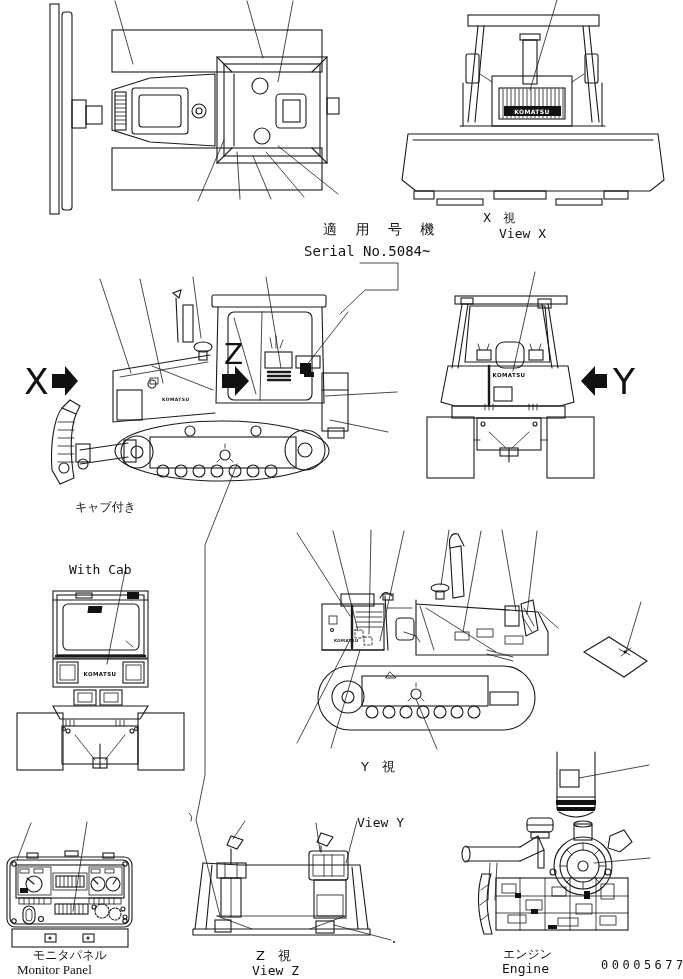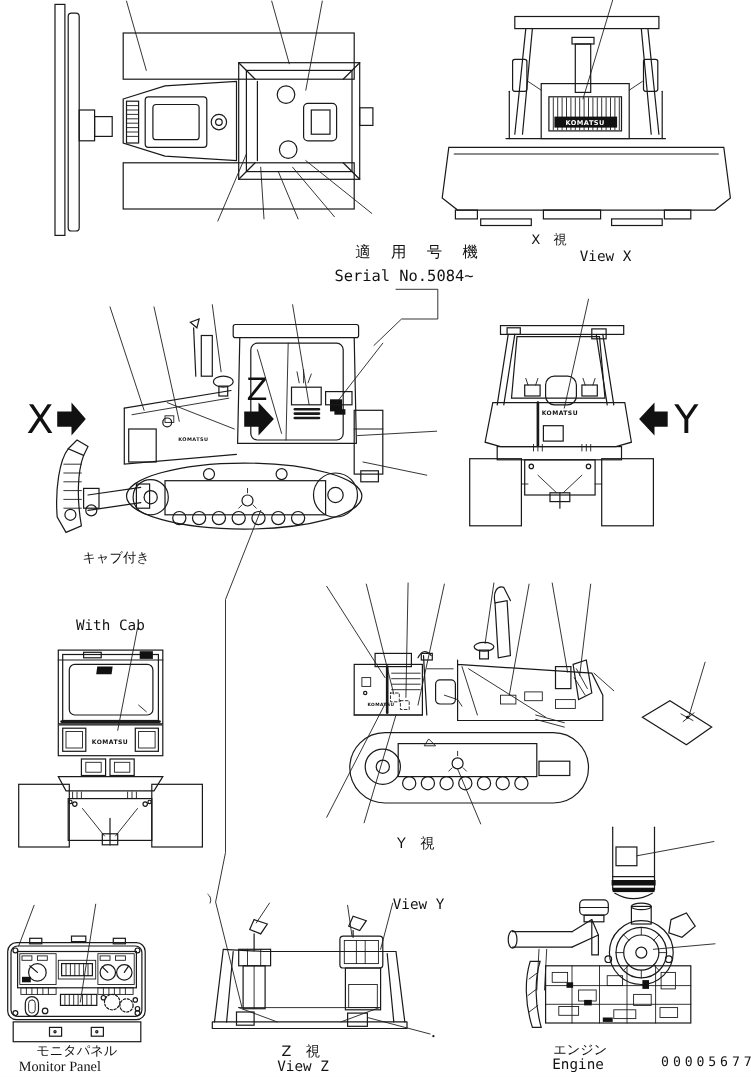--- a/index.html
+++ b/index.html
@@ -418,21 +418,21 @@
   <g>
     <path class="thin" d="M360,263H398V290H365L340,314"></path>
   </g>
 
 </svg>
 
 <div class="lbl jp serial-jp" style="left:297px;top:221px;margin-left:26px;">適 用 号 機</div>
 <div class="lbl en serial-en" style="left:304px;top:243px;">Serial No.5084~</div>
 
 <div class="lbl jp" style="left:483px;top:210px;font-size:12px;">X　視</div>
-<div class="lbl en" style="left:499px;top:226px;margin-left:28px;">View X</div>
+<div class="lbl en" style="left:499px;top:226px;">View X</div>
 
 <div class="lbl jp" style="left:75px;top:499px;text-align:right;">キャブ付き</div>
 <div class="lbl en" style="left:69px;top:515px;margin-top:47px;">With Cab</div>
 
 <div class="lbl jp" style="left:361px;top:758px;font-size:13px;">Y　視</div>
 <div class="lbl en" style="left:357px;top:775px;margin-top:40px;">View Y</div>
 
 <div class="lbl jp" style="left:33px;top:947px;">モニタパネル</div>
 <div class="lbl en" style="left:17px;top:962px;font-family:Liberation Serif, serif;">Monitor Panel</div>
 

